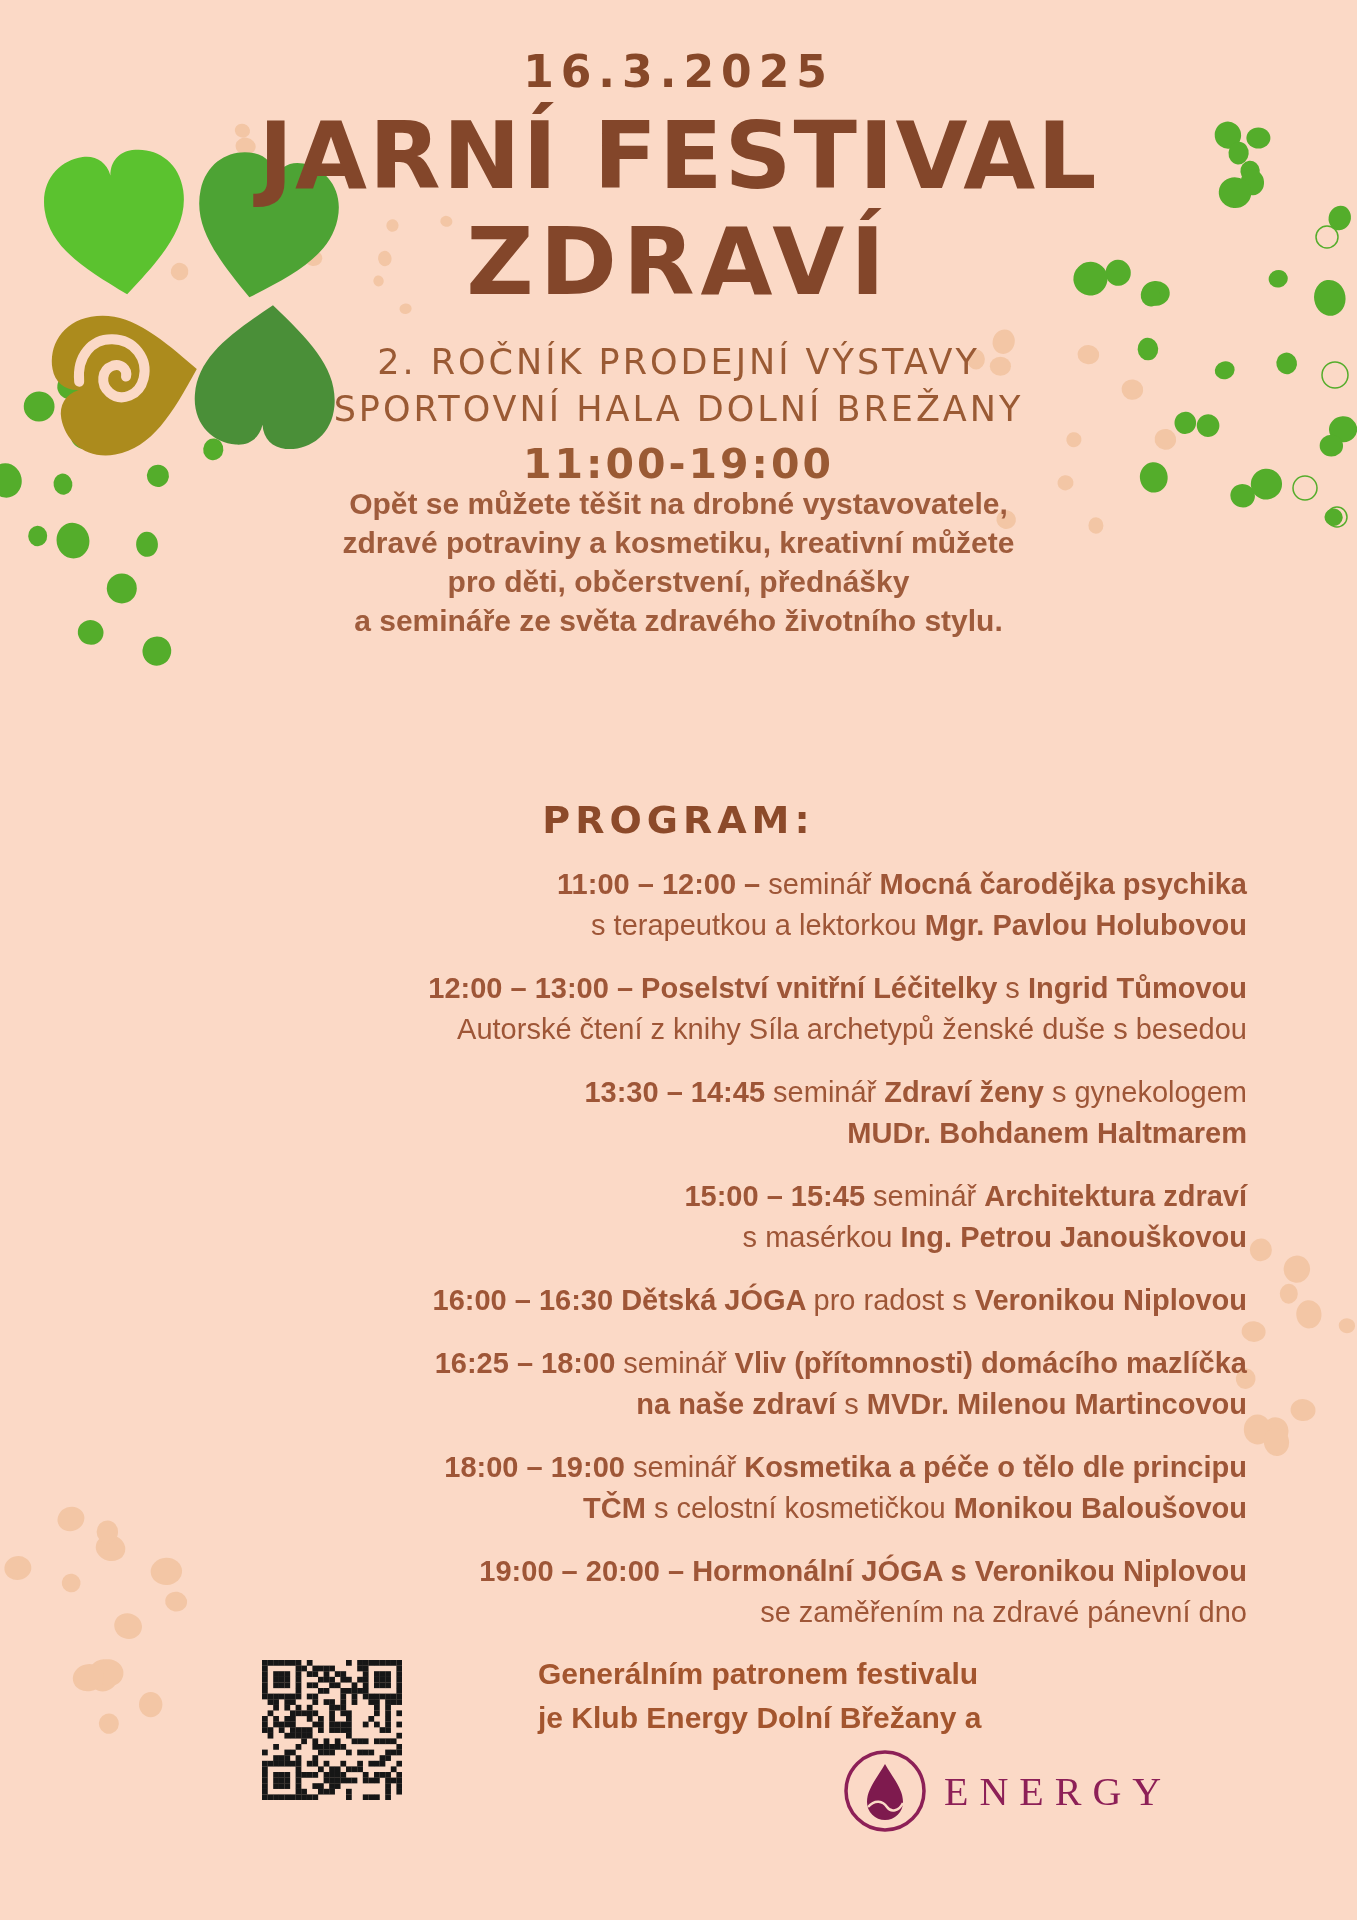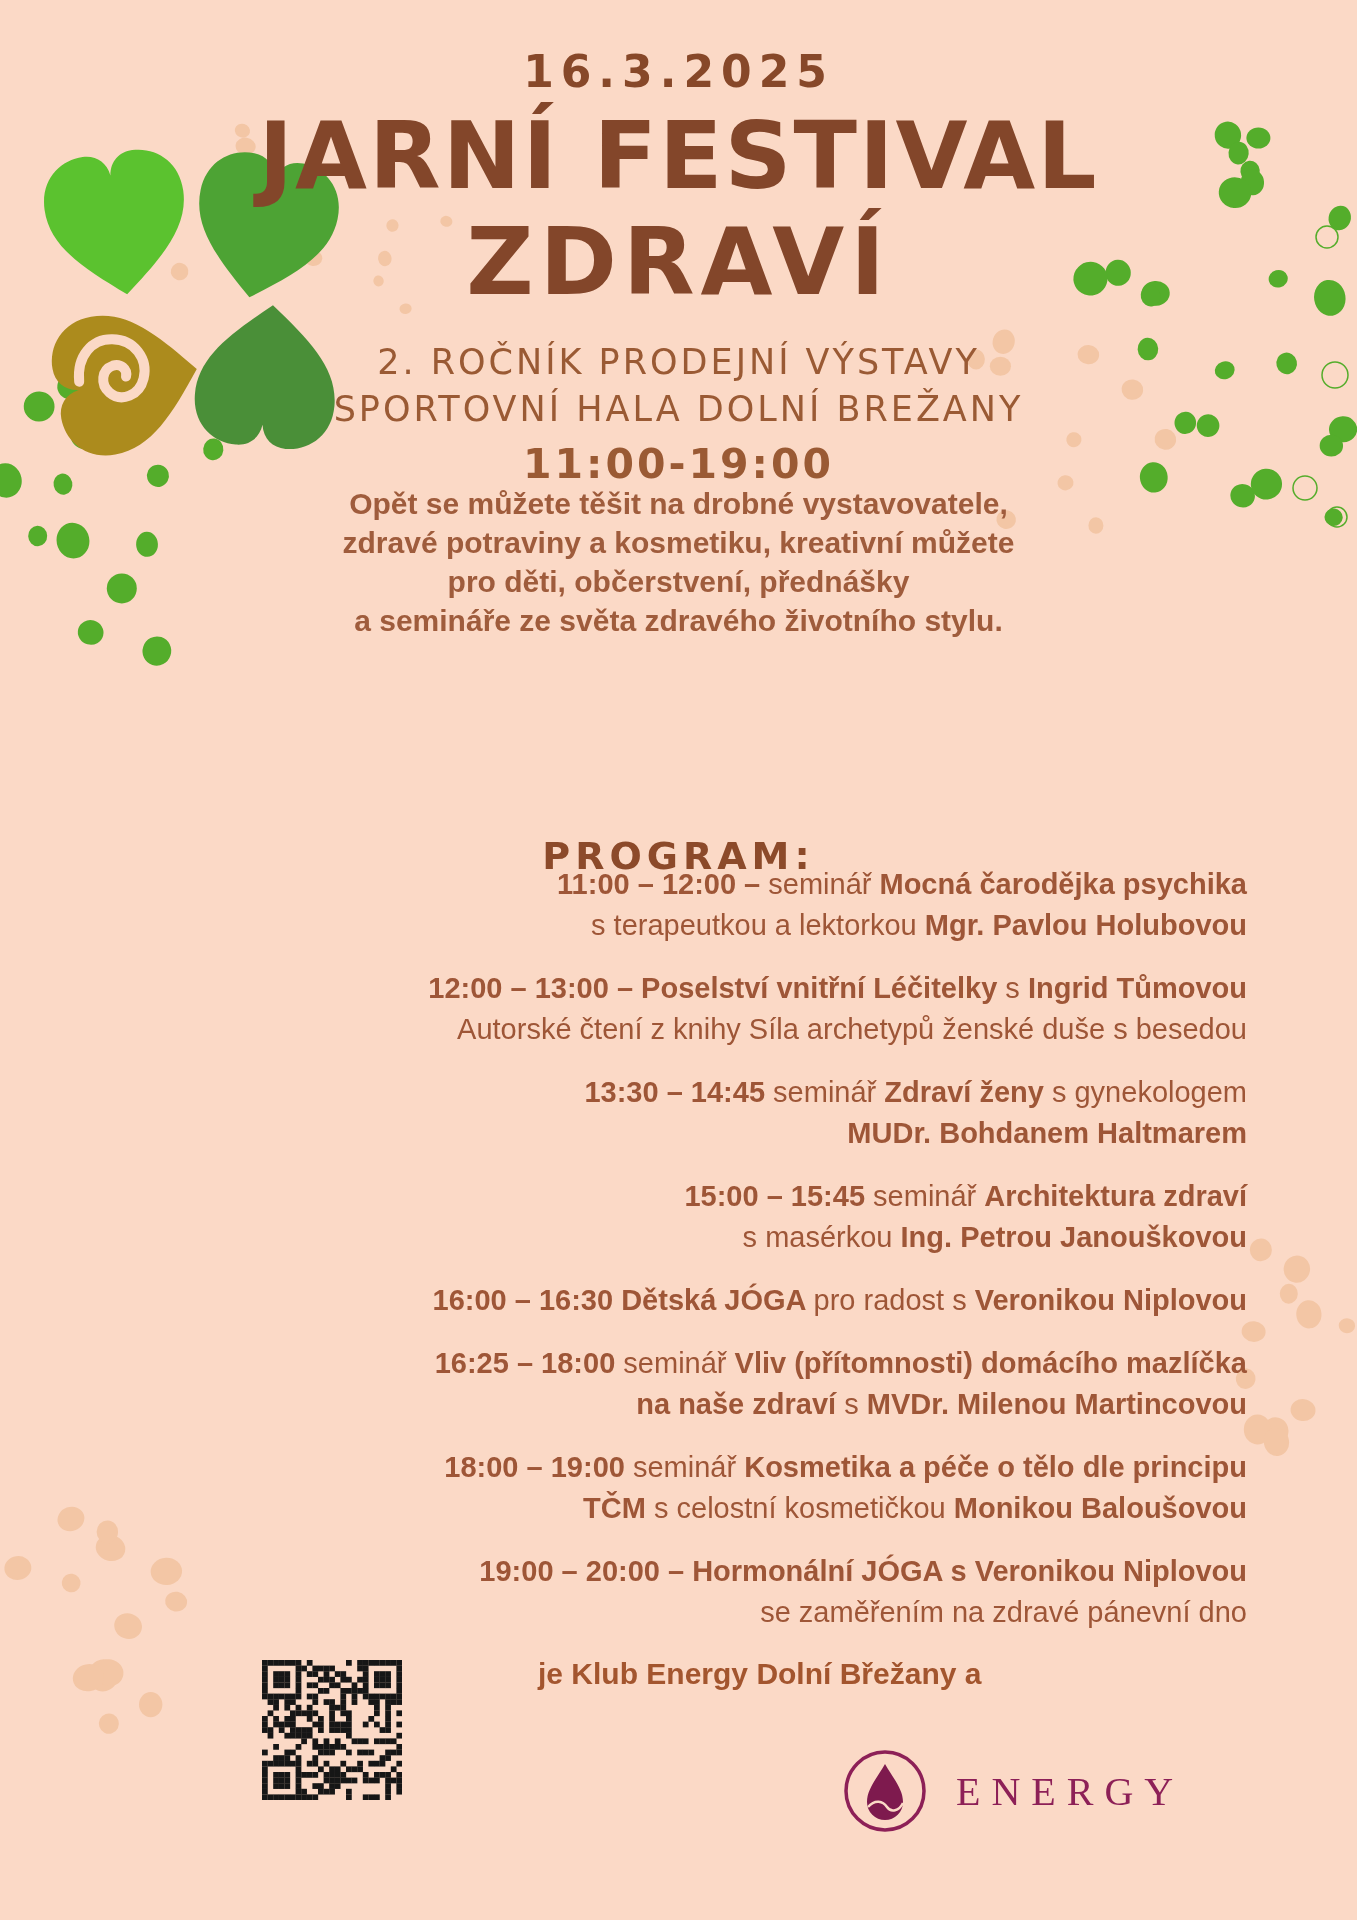--- a/index.html
+++ b/index.html
@@ -14,30 +14,30 @@
   .title{font-family:"DejaVu Sans", sans-serif; font-weight:bold; color:#83462a; line-height:1;}
   .title1{top:110px; font-size:93px; letter-spacing:2px;}
   .title2{top:216px; font-size:93px; letter-spacing:6px;}
   .subtitle{font-weight:normal; color:#9a5a34; letter-spacing:3px; font-size:35px;
             font-family:"DejaVu Sans", sans-serif;}
   .sub1{top:342px;} .sub2{top:389px;}
   .time{top:440px; font-size:41px; font-weight:bold; letter-spacing:3px; color:#9a5a34;
         font-family:"DejaVu Sans", sans-serif;}
   .intro{top:484px; font-size:30px; font-weight:bold; line-height:39px; color:#9f5c3c;}
   .program-heading{top:798px; font-size:38px; font-weight:bold; letter-spacing:5px; color:#8c4a2a;
-        font-family:"DejaVu Sans", sans-serif;margin-top:36px;}
+        font-family:"DejaVu Sans", sans-serif;}
   .program-list{position:absolute; left:170px; right:110px; top:864px; text-align:right;
         font-size:29px; line-height:41px; color:#9e5637;}
   .program-item{margin-bottom:22px;}
   .program-item .b{font-weight:bold;}
   .program-item .r{font-weight:normal;}
   .qr{position:absolute; left:262px; top:1660px;}
   .patron{position:absolute; left:538px; top:1652px; font-size:30px; font-weight:bold;
         line-height:44px; color:#a3552e;}
-  .energy{position:absolute; left:842px; top:1748px; display:flex; align-items:center; gap:28px;}
+  .energy{position:absolute; left:842px; top:1748px; display:flex; align-items:center; gap:16px;}
   .energy-text{font-family:"Liberation Serif", serif; font-size:40px; letter-spacing:11px;
         color:#8d2057; font-weight:normal;}
   .clover{position:absolute; left:38px; top:133px;}
   .decor{position:absolute; left:0; top:0; pointer-events:none;}
 </style>
 </head>
 <body>
 
 <div class="poster">
 
@@ -491,20 +491,21 @@
       <rect x="44.80" y="134.40" width="5.75" height="5.75" fill="#161616"></rect>
       <rect x="50.40" y="134.40" width="5.75" height="5.75" fill="#161616"></rect>
       <rect x="84.00" y="134.40" width="5.75" height="5.75" fill="#161616"></rect>
       <rect x="100.80" y="134.40" width="5.75" height="5.75" fill="#161616"></rect>
       <rect x="106.40" y="134.40" width="5.75" height="5.75" fill="#161616"></rect>
       <rect x="112.00" y="134.40" width="5.75" height="5.75" fill="#161616"></rect>
       <rect x="123.20" y="134.40" width="5.75" height="5.75" fill="#161616"></rect>
     </svg>
 
   <div class="patron">
+    <div>Generálním patronem festivalu</div>
     <div>je Klub Energy Dolní Břežany a</div>
   </div>
 
   <div class="energy">
     <svg width="86" height="86" viewBox="0 0 86 86">
       <circle cx="43" cy="43" r="39" fill="none" stroke="#8d2057" stroke-width="3.5"></circle>
       <path d="M43,16 C51,30 61,41 61,54 A18,18 0 1 1 25,54 C25,41 35,30 43,16 Z" fill="#7e1a4e"></path>
       <path d="M26,59 C33,51 41,53 45,59 C49,65 57,63 61,55" fill="none" stroke="#fbd9c6" stroke-width="2.5"></path>
     </svg>
     <span class="energy-text">ENERGY</span>

